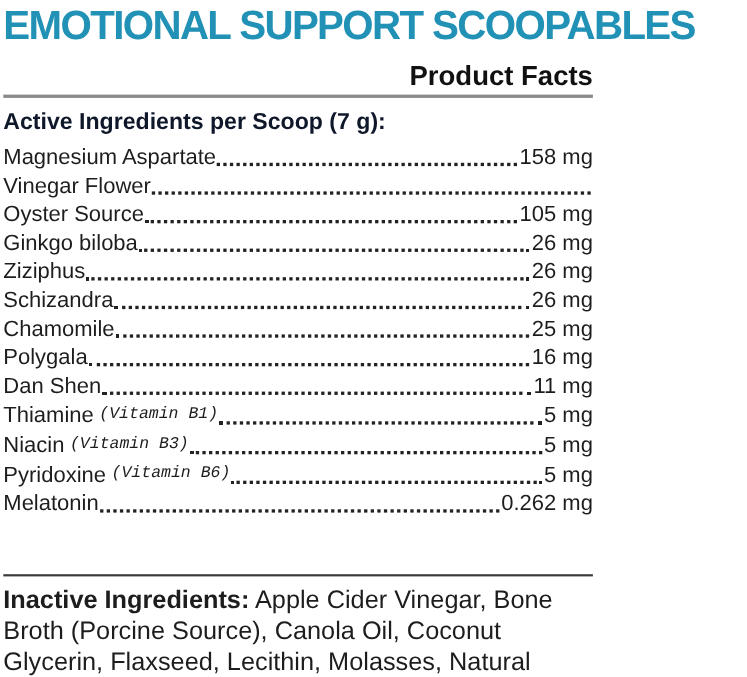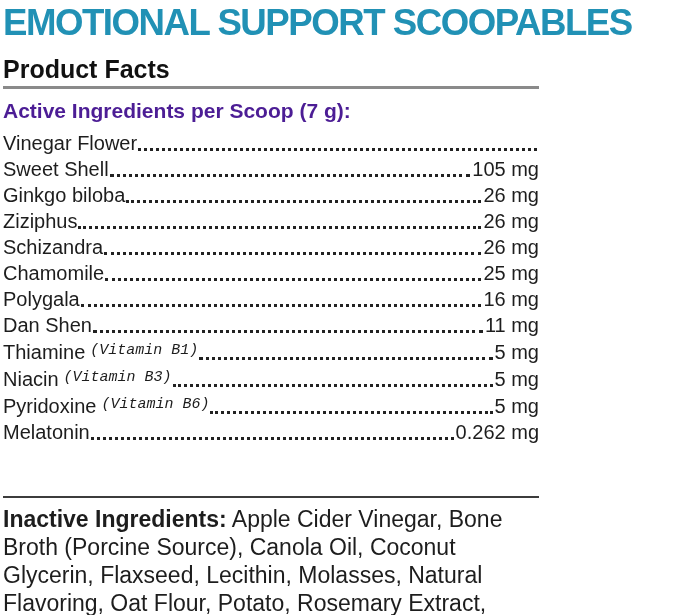--- a/index.html
+++ b/index.html
@@ -30,32 +30,33 @@
     white-space: nowrap;
     transform: scaleX(0.99);
     transform-origin: left center;
   }
   .product-facts {
     margin: 13px 0 0 0;
     font-size: 25px;
     line-height: 26px;
     font-weight: bold;
     color: #111111;
+    text-align: right;
   }
   .rule-gray {
     border: none;
     border-top: 3px solid #8a8a8a;
     margin: 4px 0 0 0;
   }
   .active-heading {
     margin: 10px 0 0 0;
     font-size: 21px;
     line-height: 23px;
     font-weight: bold;
-    color: #4c1d95;
+    color: #0f172a;
   }
   .ingredient-list {
     margin-top: 8px;
   }
   .ingredient-row {
     display: flex;
     align-items: flex-end;
     font-size: 20px;
     line-height: 26px;
     white-space: nowrap;
@@ -99,25 +100,30 @@
   <h1 class="brand-title">EMOTIONAL SUPPORT SCOOPABLES</h1>
 
   <h2 class="product-facts">Product Facts</h2>
 
   <hr class="rule-gray">
 
   <h3 class="active-heading">Active Ingredients per Scoop (7 g):</h3>
 
   <div class="ingredient-list">
       <div class="ingredient-row">
+        <span class="ingredient-name">Magnesium Aspartate</span>
+        <span class="dot-leader"></span>
+        <span class="ingredient-amount">158 mg</span>
+      </div>
+      <div class="ingredient-row">
         <span class="ingredient-name">Vinegar Flower</span>
         <span class="dot-leader"></span>
       </div>
       <div class="ingredient-row">
-        <span class="ingredient-name">Sweet Shell</span>
+        <span class="ingredient-name">Oyster Source</span>
         <span class="dot-leader"></span>
         <span class="ingredient-amount">105 mg</span>
       </div>
       <div class="ingredient-row">
         <span class="ingredient-name">Ginkgo biloba</span>
         <span class="dot-leader"></span>
         <span class="ingredient-amount">26 mg</span>
       </div>
       <div class="ingredient-row">
         <span class="ingredient-name">Ziziphus</span>

